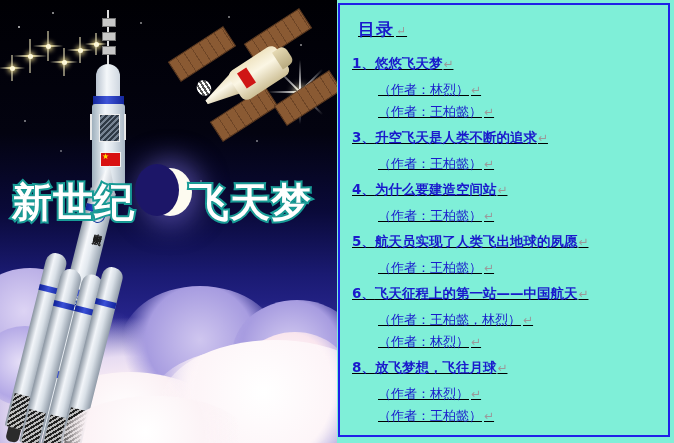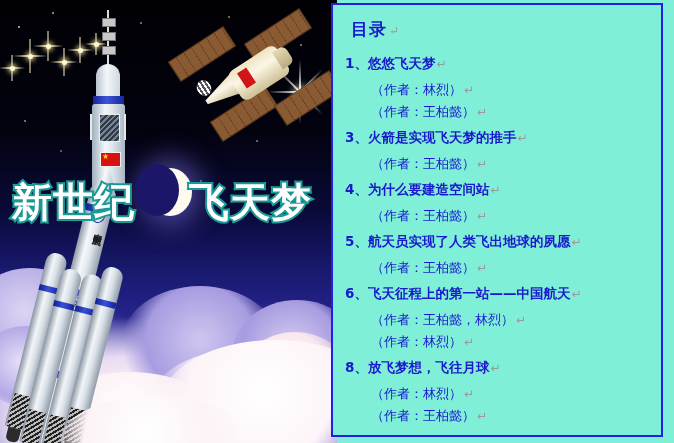--- a/index.html
+++ b/index.html
@@ -177,26 +177,27 @@
     font-family:"DejaVu Sans","Liberation Sans",sans-serif;
     -webkit-text-stroke:4px #1a9f9a;
     paint-order:stroke fill;
     text-shadow:0 0 2px #12807c;
     white-space:nowrap;
   }
   #title .t2{margin-left:54px;}
 
   
   #toc{
-    position:absolute;left:331px;top:3px;width:332px;height:434px;
+    position:absolute;left:338px;top:3px;width:332px;height:434px;
     background:#7FEFD8;
     border:2px solid #2020E8;
     box-sizing:border-box;
     padding:10px 6px 0 10px;
     overflow:hidden;
+    text-decoration:underline;
   }
   #toc-title{
     color:#1A1ACC;font-size:17px;font-weight:bold;line-height:24px;
     margin:2px 0 6px 8px;letter-spacing:1px;
     font-family:"DejaVu Serif","Liberation Serif",serif;
   }
   .item{margin:0 0 0 2px;}
   .item-title{
     color:#1A1ACC;font-size:13.5px;font-weight:bold;line-height:29px;white-space:nowrap;
     font-family:"DejaVu Sans","Liberation Sans",sans-serif;
@@ -333,21 +334,21 @@
     <div class="item">
       <div class="item-title"><span>1、</span><span>悠悠飞天梦</span><span class="pilcrow tight">↵</span></div>
       <div class="item-author"><span>（作者：林烈）</span><span class="pilcrow">↵</span></div>
     </div>
 
     <div class="item">
       <div class="item-author"><span>（作者：王柏懿）</span><span class="pilcrow">↵</span></div>
     </div>
 
     <div class="item">
-      <div class="item-title"><span>3、</span><span>火箭是实现飞天梦的推手</span><span class="pilcrow tight">↵</span></div>
+      <div class="item-title"><span>3、</span><span>升空飞天是人类不断的追求</span><span class="pilcrow tight">↵</span></div>
       <div class="item-author"><span>（作者：王柏懿）</span><span class="pilcrow">↵</span></div>
     </div>
 
     <div class="item">
       <div class="item-title"><span>4、</span><span>为什么要建造空间站</span><span class="pilcrow tight">↵</span></div>
       <div class="item-author"><span>（作者：王柏懿）</span><span class="pilcrow">↵</span></div>
     </div>
 
     <div class="item">
       <div class="item-title"><span>5、</span><span>航天员实现了人类飞出地球的夙愿</span><span class="pilcrow tight">↵</span></div>

